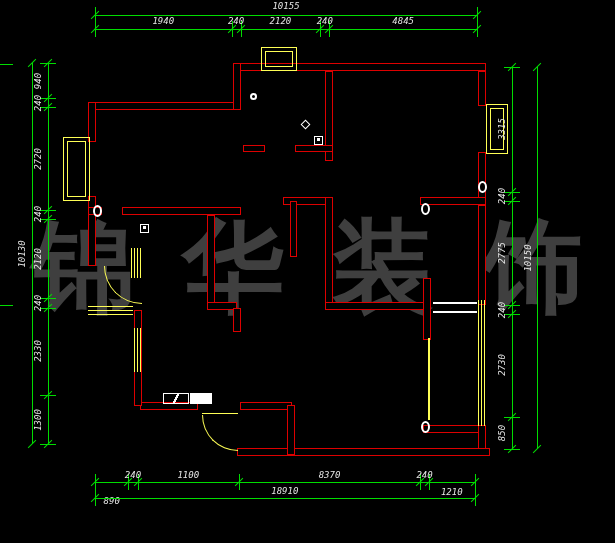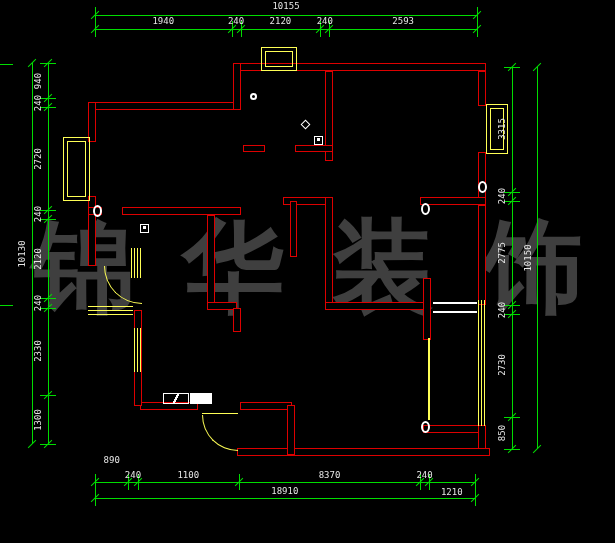--- a/index.html
+++ b/index.html
@@ -8,21 +8,21 @@
     overflow:hidden;font-family:"DejaVu Sans",sans-serif;
     --wall:#dd0000;--dim:#00dd00;--dimtxt:#e6e6e6;--win:#ffff55;--sym:#ffffff;--wm:#3f3f3f;--ttl:#00cc33;
   }
   .layer{position:absolute;left:0;top:0;width:100%;height:100%;}
   .watermark{
     position:absolute;left:32px;top:206px;width:552px;height:120px;
     display:flex;justify-content:space-between;align-items:center;
     color:var(--wm);font-size:102px;font-weight:bold;line-height:1;z-index:1;
     font-family:"DejaVu Serif","DejaVu Sans",serif;
   }
-  #plan{z-index:2;} #dims{z-index:3;}
+  #plan{z-index:2;} #dims{z-index:3;font-style:italic;}
   .wall{position:absolute;background:#000;border:1px solid var(--wall);box-sizing:border-box;}
   .win{position:absolute;border:1px solid var(--win);box-sizing:border-box;}
   .win-in{position:absolute;left:3px;top:3px;right:3px;bottom:3px;border:1px solid var(--win);}
   .strip-v{position:absolute;background:repeating-linear-gradient(90deg,var(--win) 0 1px,transparent 1px 3px);}
   .strip-h{position:absolute;background:repeating-linear-gradient(0deg,var(--win) 0 1px,transparent 1px 4px);}
   .arc{position:absolute;border-left:1px solid var(--win);border-bottom:1px solid var(--win);
        border-bottom-left-radius:100% 100%;box-sizing:border-box;}
   .yline{position:absolute;background:var(--win);}
   .ring{position:absolute;border:2px solid var(--sym);border-radius:50%;box-sizing:border-box;}
   .sqdot{position:absolute;border:1px solid var(--sym);box-sizing:border-box;}
@@ -134,37 +134,37 @@
       <div class="tick" style="left: 320.325px; top: 29px;"></div>
       <div class="dline" style="left: 320.325px; top: 21px; width: 1px; height: 16px;"></div>
       <div class="tick" style="left: 329.354px; top: 29px;"></div>
       <div class="dline" style="left: 329.354px; top: 21px; width: 1px; height: 16px;"></div>
       <div class="tick" style="left: 477px; top: 29px;"></div>
       <div class="dline" style="left: 477px; top: 21px; width: 1px; height: 16px;"></div>
       <div class="dlabel" style="left: 163.275px; top: 17px;">1940</div>
       <div class="dlabel" style="left: 236.064px; top: 17px;">240</div>
       <div class="dlabel" style="left: 280.452px; top: 17px;">2120</div>
       <div class="dlabel" style="left: 324.839px; top: 17px;">240</div>
-      <div class="dlabel" style="left: 403.177px; top: 17px;">2593</div>
+      <div class="dlabel" style="left: 403.177px; top: 17px;">4845</div>
       <div class="dline" style="left: 95px; top: 482px; width: 379.555px; height: 1px;"></div>
       <div class="tick" style="left: 95px; top: 482px;"></div>
       <div class="dline" style="left: 95px; top: 474px; width: 1px; height: 16px;"></div>
       <div class="tick" style="left: 128.479px; top: 482px;"></div>
       <div class="dline" style="left: 128.479px; top: 474px; width: 1px; height: 16px;"></div>
       <div class="tick" style="left: 137.507px; top: 482px;"></div>
       <div class="dline" style="left: 137.507px; top: 474px; width: 1px; height: 16px;"></div>
       <div class="tick" style="left: 239.073px; top: 482px;"></div>
       <div class="dline" style="left: 239.073px; top: 474px; width: 1px; height: 16px;"></div>
       <div class="tick" style="left: 420.01px; top: 482px;"></div>
       <div class="dline" style="left: 420.01px; top: 474px; width: 1px; height: 16px;"></div>
       <div class="tick" style="left: 429.038px; top: 482px;"></div>
       <div class="dline" style="left: 429.038px; top: 474px; width: 1px; height: 16px;"></div>
       <div class="tick" style="left: 474.555px; top: 482px;"></div>
       <div class="dline" style="left: 474.555px; top: 474px; width: 1px; height: 16px;"></div>
-      <div class="dlabel" style="left: 111.74px; top: 456px;">890</div>
+      <div class="dlabel" style="left: 111.74px; top: 497px;">890</div>
       <div class="dlabel" style="left: 132.993px; top: 471px;">240</div>
       <div class="dlabel" style="left: 188.29px; top: 471px;">1100</div>
       <div class="dlabel" style="left: 329.542px; top: 471px;">8370</div>
       <div class="dlabel" style="left: 424.524px; top: 471px;">240</div>
       <div class="dlabel" style="left: 451.797px; top: 444px; margin-top: 44px;">1210</div>
       <div class="dline" style="left: 95px; top: 498px; width: 379.555px; height: 1px;"></div>
       <div class="tick" style="left: 95px; top: 498px;"></div>
       <div class="tick" style="left: 474.555px; top: 498px;"></div>
       <div class="dline" style="left: 95px; top: 490px; width: 1px; height: 16px;"></div>
       <div class="dline" style="left: 474.555px; top: 490px; width: 1px; height: 16px;"></div>

